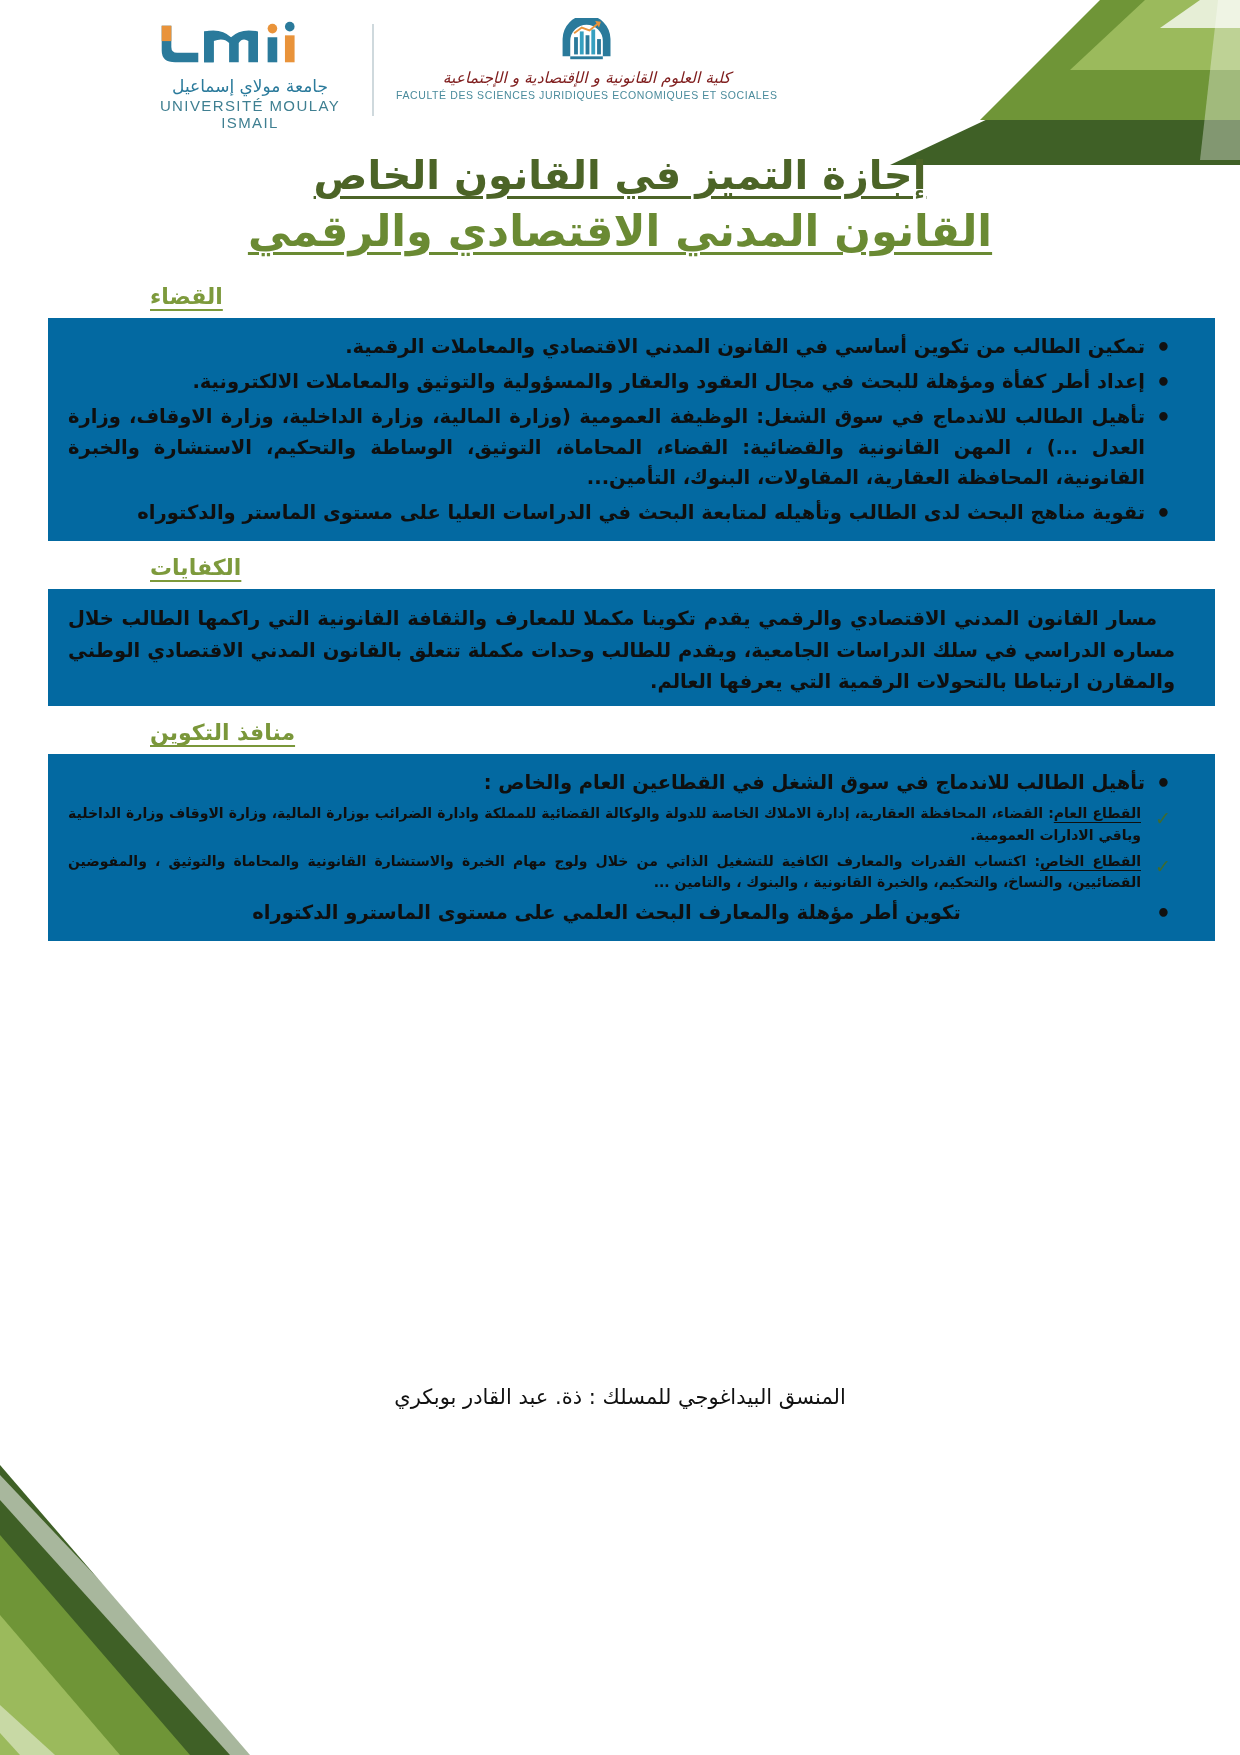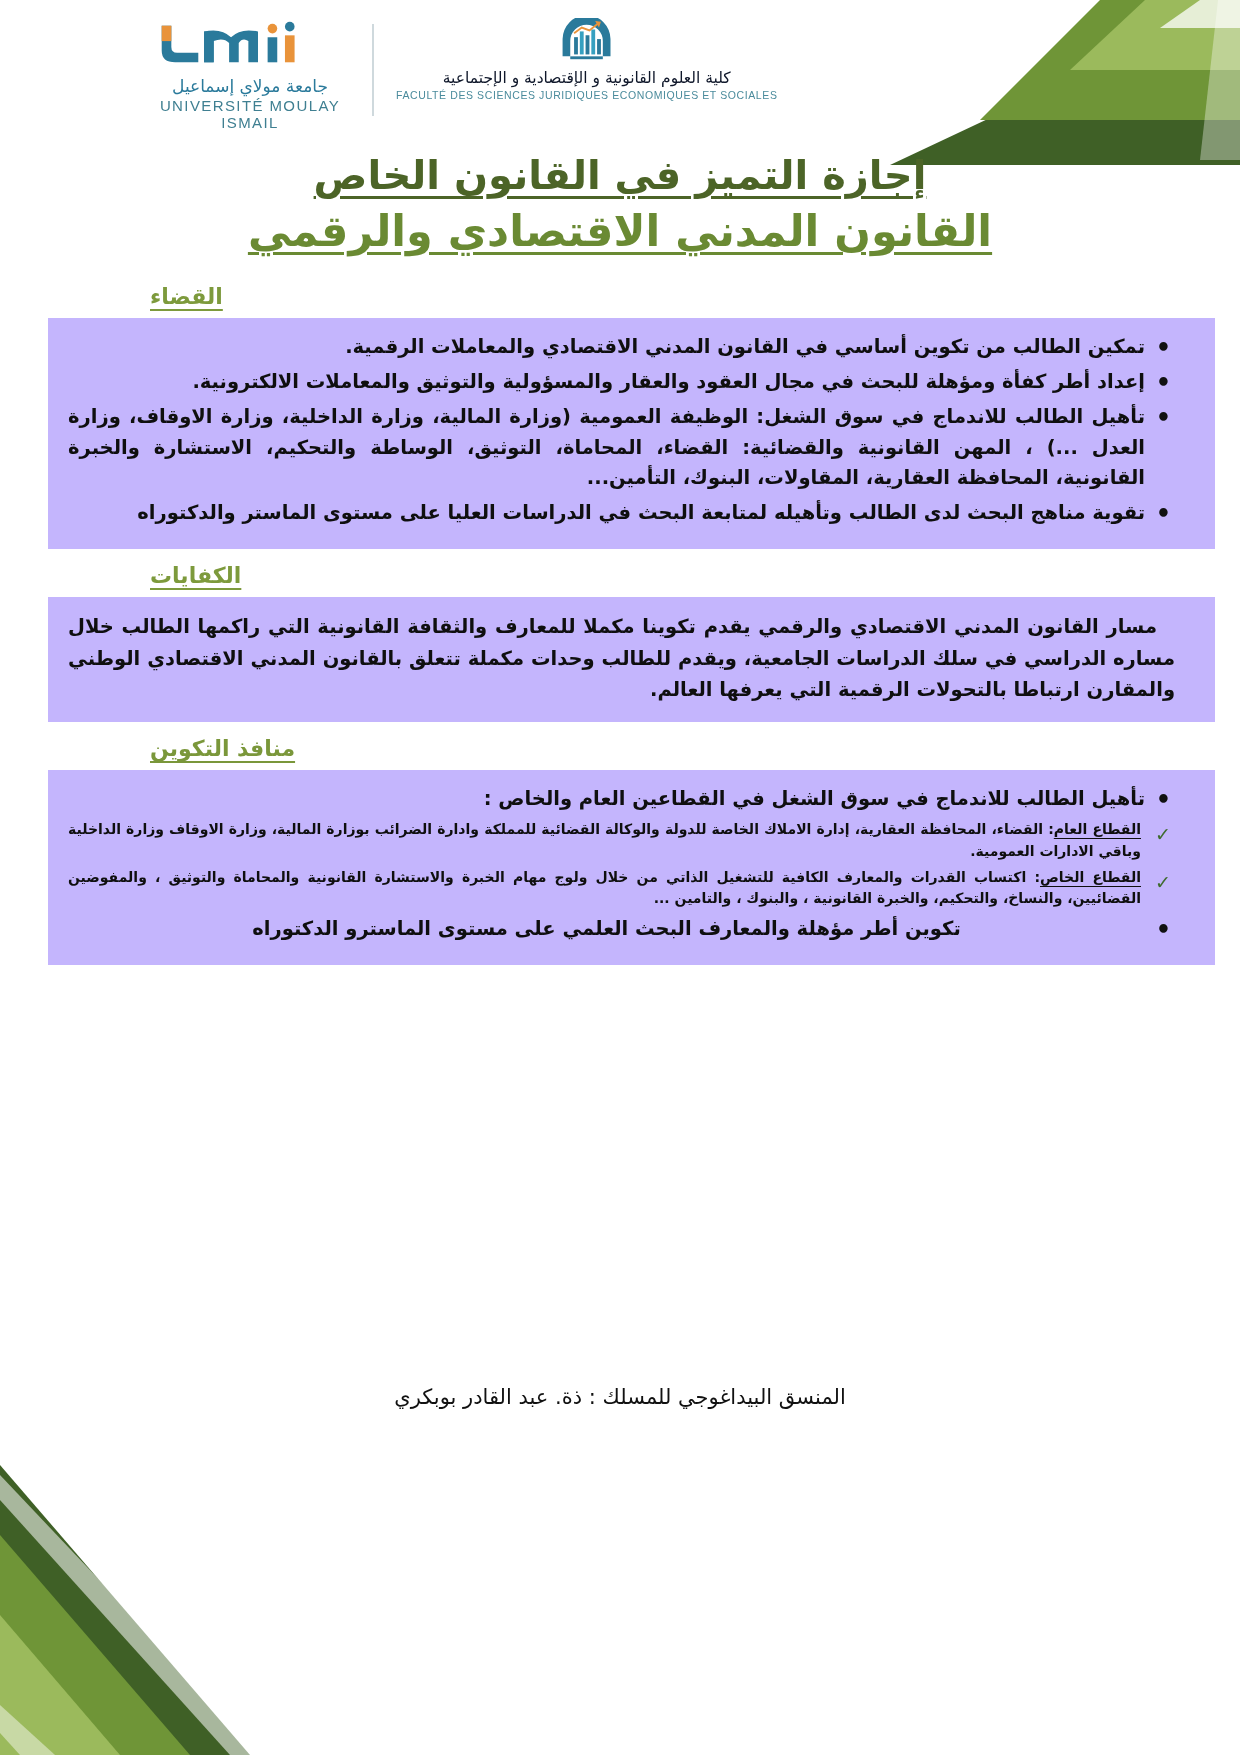--- a/index.html
+++ b/index.html
@@ -33,22 +33,22 @@
     font-family: "DejaVu Sans", sans-serif; direction: rtl;
   }
   .umi-fr {
     font-size: 15px; color: #3f7f91; letter-spacing: 1.4px;
     margin-top: 1px; font-family: "Liberation Sans", sans-serif;
   }
   .divider-v { width: 2px; height: 92px; background: #cfd9dd; margin-top: 6px; }
   .fac-logo { text-align: center; }
   .fac-mark { height: 46px; display: block; margin: 0 auto 5px; }
   .fac-ar {
-    font-size: 15.5px; color: #0f172a; direction: rtl;
-    font-family: "DejaVu Sans", sans-serif; letter-spacing: .4px;
+    font-size: 15.5px; color: #7f1d1d; direction: rtl;
+    font-family: "DejaVu Sans", sans-serif; letter-spacing: .4px; font-style: italic;
   }
   .fac-fr {
     font-size: 10.5px; color: #4a8b9c; letter-spacing: .6px;
     margin-top: 2px; font-family: "Liberation Sans", sans-serif;
   }
 
   
   .title-block { position: absolute; top: 150px; right: 0; left: 0; text-align: center; }
   .main-title {
     font-size: 40px; font-weight: bold; color: #4c6427;
@@ -77,22 +77,22 @@
     font-size: 22px; font-weight: bold; color: #7d9a3c;
     font-family: "DejaVu Sans", sans-serif;
     text-decoration: underline; text-underline-offset: 5px;
     text-decoration-thickness: 2px;
     margin: 14px 0 9px;
     direction: rtl;
   }
   .sec-head.dark { color: #7a973a; }
 
   .box {
-    background: #c4b5fd;
-    padding: 14px 40px 16px 20px;
+    background: #0369a1;
+    padding: 14px 40px 8px 20px;
     margin-left: 23px;
   }
 
   ul.bullets { list-style: none; }
   ul.bullets > li {
     position: relative;
     padding-right: 30px;
     margin-bottom: 5px;
     font-size: 19.5px;
     font-weight: bold;

